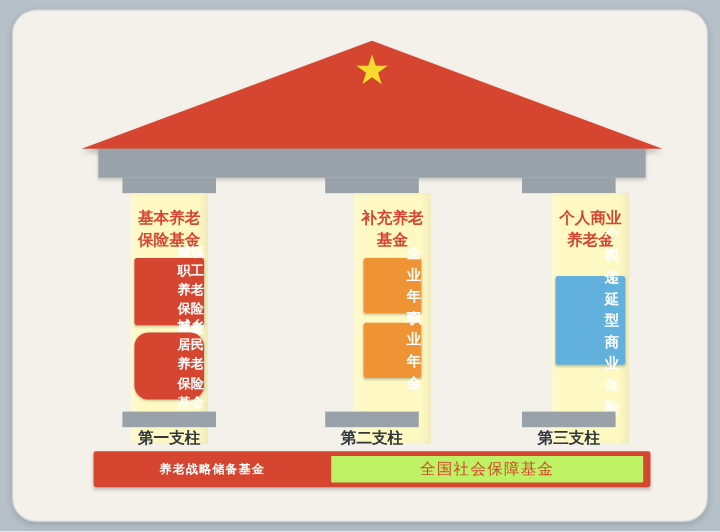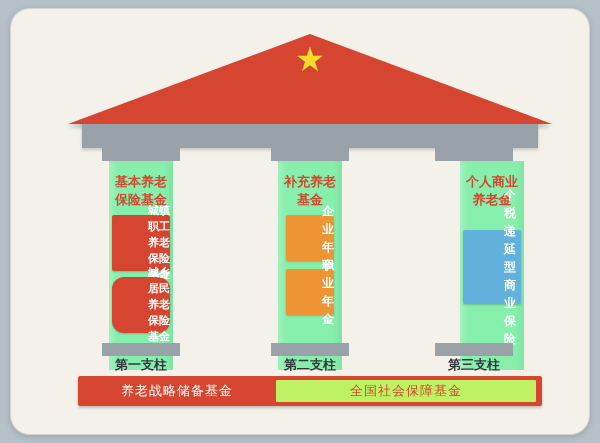--- a/index.html
+++ b/index.html
@@ -51,32 +51,32 @@
     box-shadow: 0 2px 3px rgba(0,0,0,.18);
   }
 
   
   .capital, .pbase {
     position: absolute; height: 13px; width: 78px;
     background: #99a1a9;
   }
   .shaft {
     position: absolute; top: 153px; width: 64px; height: 209px;
-    background: #86efac;
+    background: #fef9c3;
     display: flex; flex-direction: column; align-items: center;
     padding-top: 12px;
     box-shadow: inset -4px 0 6px rgba(0,0,0,.06), inset 4px 0 6px rgba(255,255,255,.25);
   }
   .capital { top: 140px; }
   .pbase   { top: 335px; }
 
   .p1 .capital, .p1 .pbase { left: 92px; }
   .p1 .shaft { left: 99px; }
   .p2 .capital, .p2 .pbase { left: 261px; }
-  .p2 .shaft { left: 268px; }
+  .p2 .shaft { left: 285px; }
   .p3 .capital, .p3 .pbase { left: 425px; }
   .p3 .shaft { left: 432px; margin-left: 18px; }
 
   .pillar-heading {
     color: #d6452f; font-weight: bold; font-size: 13px;
     line-height: 1.4; text-align: center; white-space: pre-line;
     height: 38px; margin-bottom: 4px;
   }
   .fund-box {
     display: flex; align-items: center; justify-content: center;
@@ -103,21 +103,21 @@
   
   .foundation {
     position: absolute; left: 68px; top: 368px;
     width: 464px; height: 30px;
     background: #d6452f; border-radius: 2px;
     box-shadow: 0 2px 3px rgba(0,0,0,.2);
   }
   .foundation-left {
     position: absolute; left: 0; top: 0; bottom: 0; width: 198px;
     display: flex; align-items: center; justify-content: center;
-    color: #ffffff; font-size: 13px; font-weight: normal;
+    color: #ffffff; font-size: 10px; font-weight: bold;
     letter-spacing: 1px;
   }
   .foundation-right {
     position: absolute; left: 198px; right: 6px; top: 4px; bottom: 4px;
     background: #bef264; border-radius: 1px;
     display: flex; align-items: center; justify-content: center;
     color: #d6452f; font-size: 13px; font-weight: normal;
     letter-spacing: 1px;
     text-align: center;
   }

